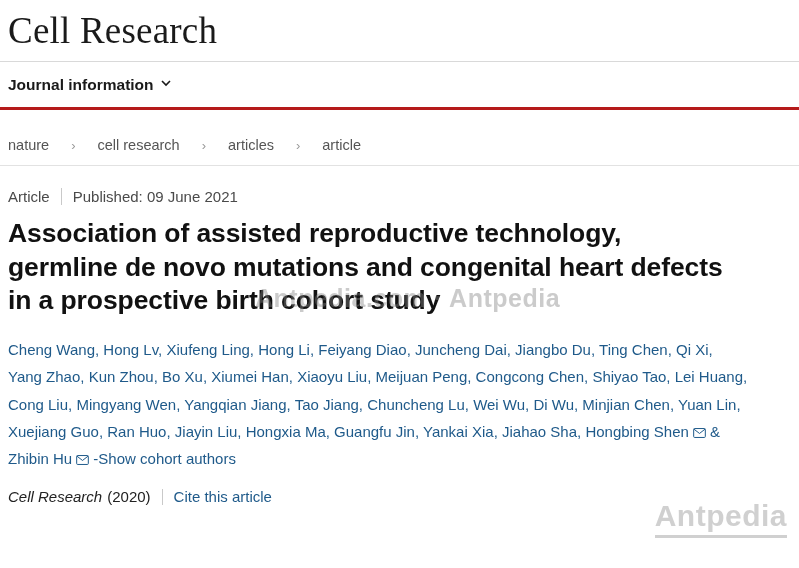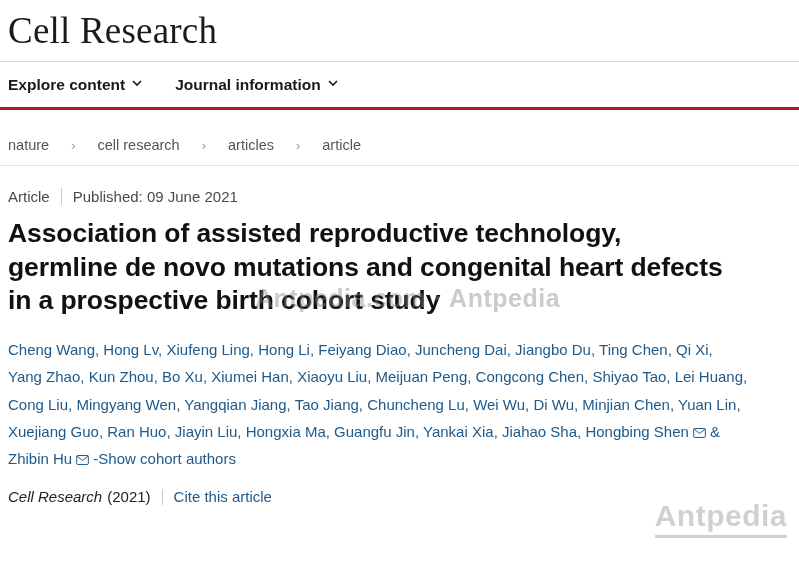--- a/index.html
+++ b/index.html
@@ -214,28 +214,20 @@
   }
 </style>
 </head>
 <body>
 
 <div class="masthead">
   <div class="journal-title">Cell Research</div>
 </div>
 
 <nav class="navbar">
-  <div class="nav-item">
-    <span>Explore content</span>
-    <span class="chev">
-      <svg viewBox="0 0 10 10" width="10" height="10">
-          <path d="M1 3 L5 7 L9 3" fill="none" stroke="#1a1a1a" stroke-width="1.6"></path>
-        </svg>
-    </span>
-  </div>
   <div class="nav-item">
     <span>Journal information</span>
     <span class="chev">
       <svg viewBox="0 0 10 10" width="10" height="10">
           <path d="M1 3 L5 7 L9 3" fill="none" stroke="#1a1a1a" stroke-width="1.6"></path>
         </svg>
     </span>
   </div>
 </nav>
 
@@ -262,21 +254,21 @@
 <div class="authors"><span class="author">Cheng Wang</span><span class="sep">, </span><span class="author">Hong Lv</span><span class="sep">, </span><span class="author">Xiufeng Ling</span><span class="sep">, </span><span class="author">Hong Li</span><span class="sep">, </span><span class="author">Feiyang Diao</span><span class="sep">, </span><span class="author">Juncheng Dai</span><span class="sep">, </span><span class="author">Jiangbo Du</span><span class="sep">, </span><span class="author">Ting Chen</span><span class="sep">, </span><span class="author">Qi Xi</span><span class="sep">, </span><span class="author">Yang Zhao</span><span class="sep">, </span><span class="author">Kun Zhou</span><span class="sep">, </span><span class="author">Bo Xu</span><span class="sep">, </span><span class="author">Xiumei Han</span><span class="sep">, </span><span class="author">Xiaoyu Liu</span><span class="sep">, </span><span class="author">Meijuan Peng</span><span class="sep">, </span><span class="author">Congcong Chen</span><span class="sep">, </span><span class="author">Shiyao Tao</span><span class="sep">, </span><span class="author">Lei Huang</span><span class="sep">, </span><span class="author">Cong Liu</span><span class="sep">, </span><span class="author">Mingyang Wen</span><span class="sep">, </span><span class="author">Yangqian Jiang</span><span class="sep">, </span><span class="author">Tao Jiang</span><span class="sep">, </span><span class="author">Chuncheng Lu</span><span class="sep">, </span><span class="author">Wei Wu</span><span class="sep">, </span><span class="author">Di Wu</span><span class="sep">, </span><span class="author">Minjian Chen</span><span class="sep">, </span><span class="author">Yuan Lin</span><span class="sep">, </span><span class="author">Xuejiang Guo</span><span class="sep">, </span><span class="author">Ran Huo</span><span class="sep">, </span><span class="author">Jiayin Liu</span><span class="sep">, </span><span class="author">Hongxia Ma</span><span class="sep">, </span><span class="author">Guangfu Jin</span><span class="sep">, </span><span class="author">Yankai Xia</span><span class="sep">, </span><span class="author">Jiahao Sha</span><span class="sep">, </span><span class="author">Hongbing Shen</span><span class="mail-icon"><svg viewBox="0 0 14 11" width="13" height="10">
         <rect x="0.6" y="0.6" width="12.8" height="9.8" rx="1" fill="none" stroke="#1f5a8a" stroke-width="1.1"></rect>
         <path d="M0.8 1.2 L7 6 L13.2 1.2" fill="none" stroke="#1f5a8a" stroke-width="1.1"></path>
       </svg></span><span class="amp"> &amp; </span><span class="author">Zhibin Hu</span><span class="mail-icon"><svg viewBox="0 0 14 11" width="13" height="10">
         <rect x="0.6" y="0.6" width="12.8" height="9.8" rx="1" fill="none" stroke="#1f5a8a" stroke-width="1.1"></rect>
         <path d="M0.8 1.2 L7 6 L13.2 1.2" fill="none" stroke="#1f5a8a" stroke-width="1.1"></path>
       </svg></span><span class="show-fewer"> -Show cohort authors</span></div>
 
 <div class="citation">
   <span class="jname">Cell Research</span>
-  <span class="year">(2021)</span>
+  <span class="year">(2020)</span>
   <span class="cite-divider"></span>
   <a class="cite-link">Cite this article</a>
 </div>
 
 <div class="wm-center">Antpedia.com  ·  Antpedia</div>
 <div class="wm-bottom">
   <span>Antpedia</span>
   <span class="wm-underline"></span>
 </div>
 

